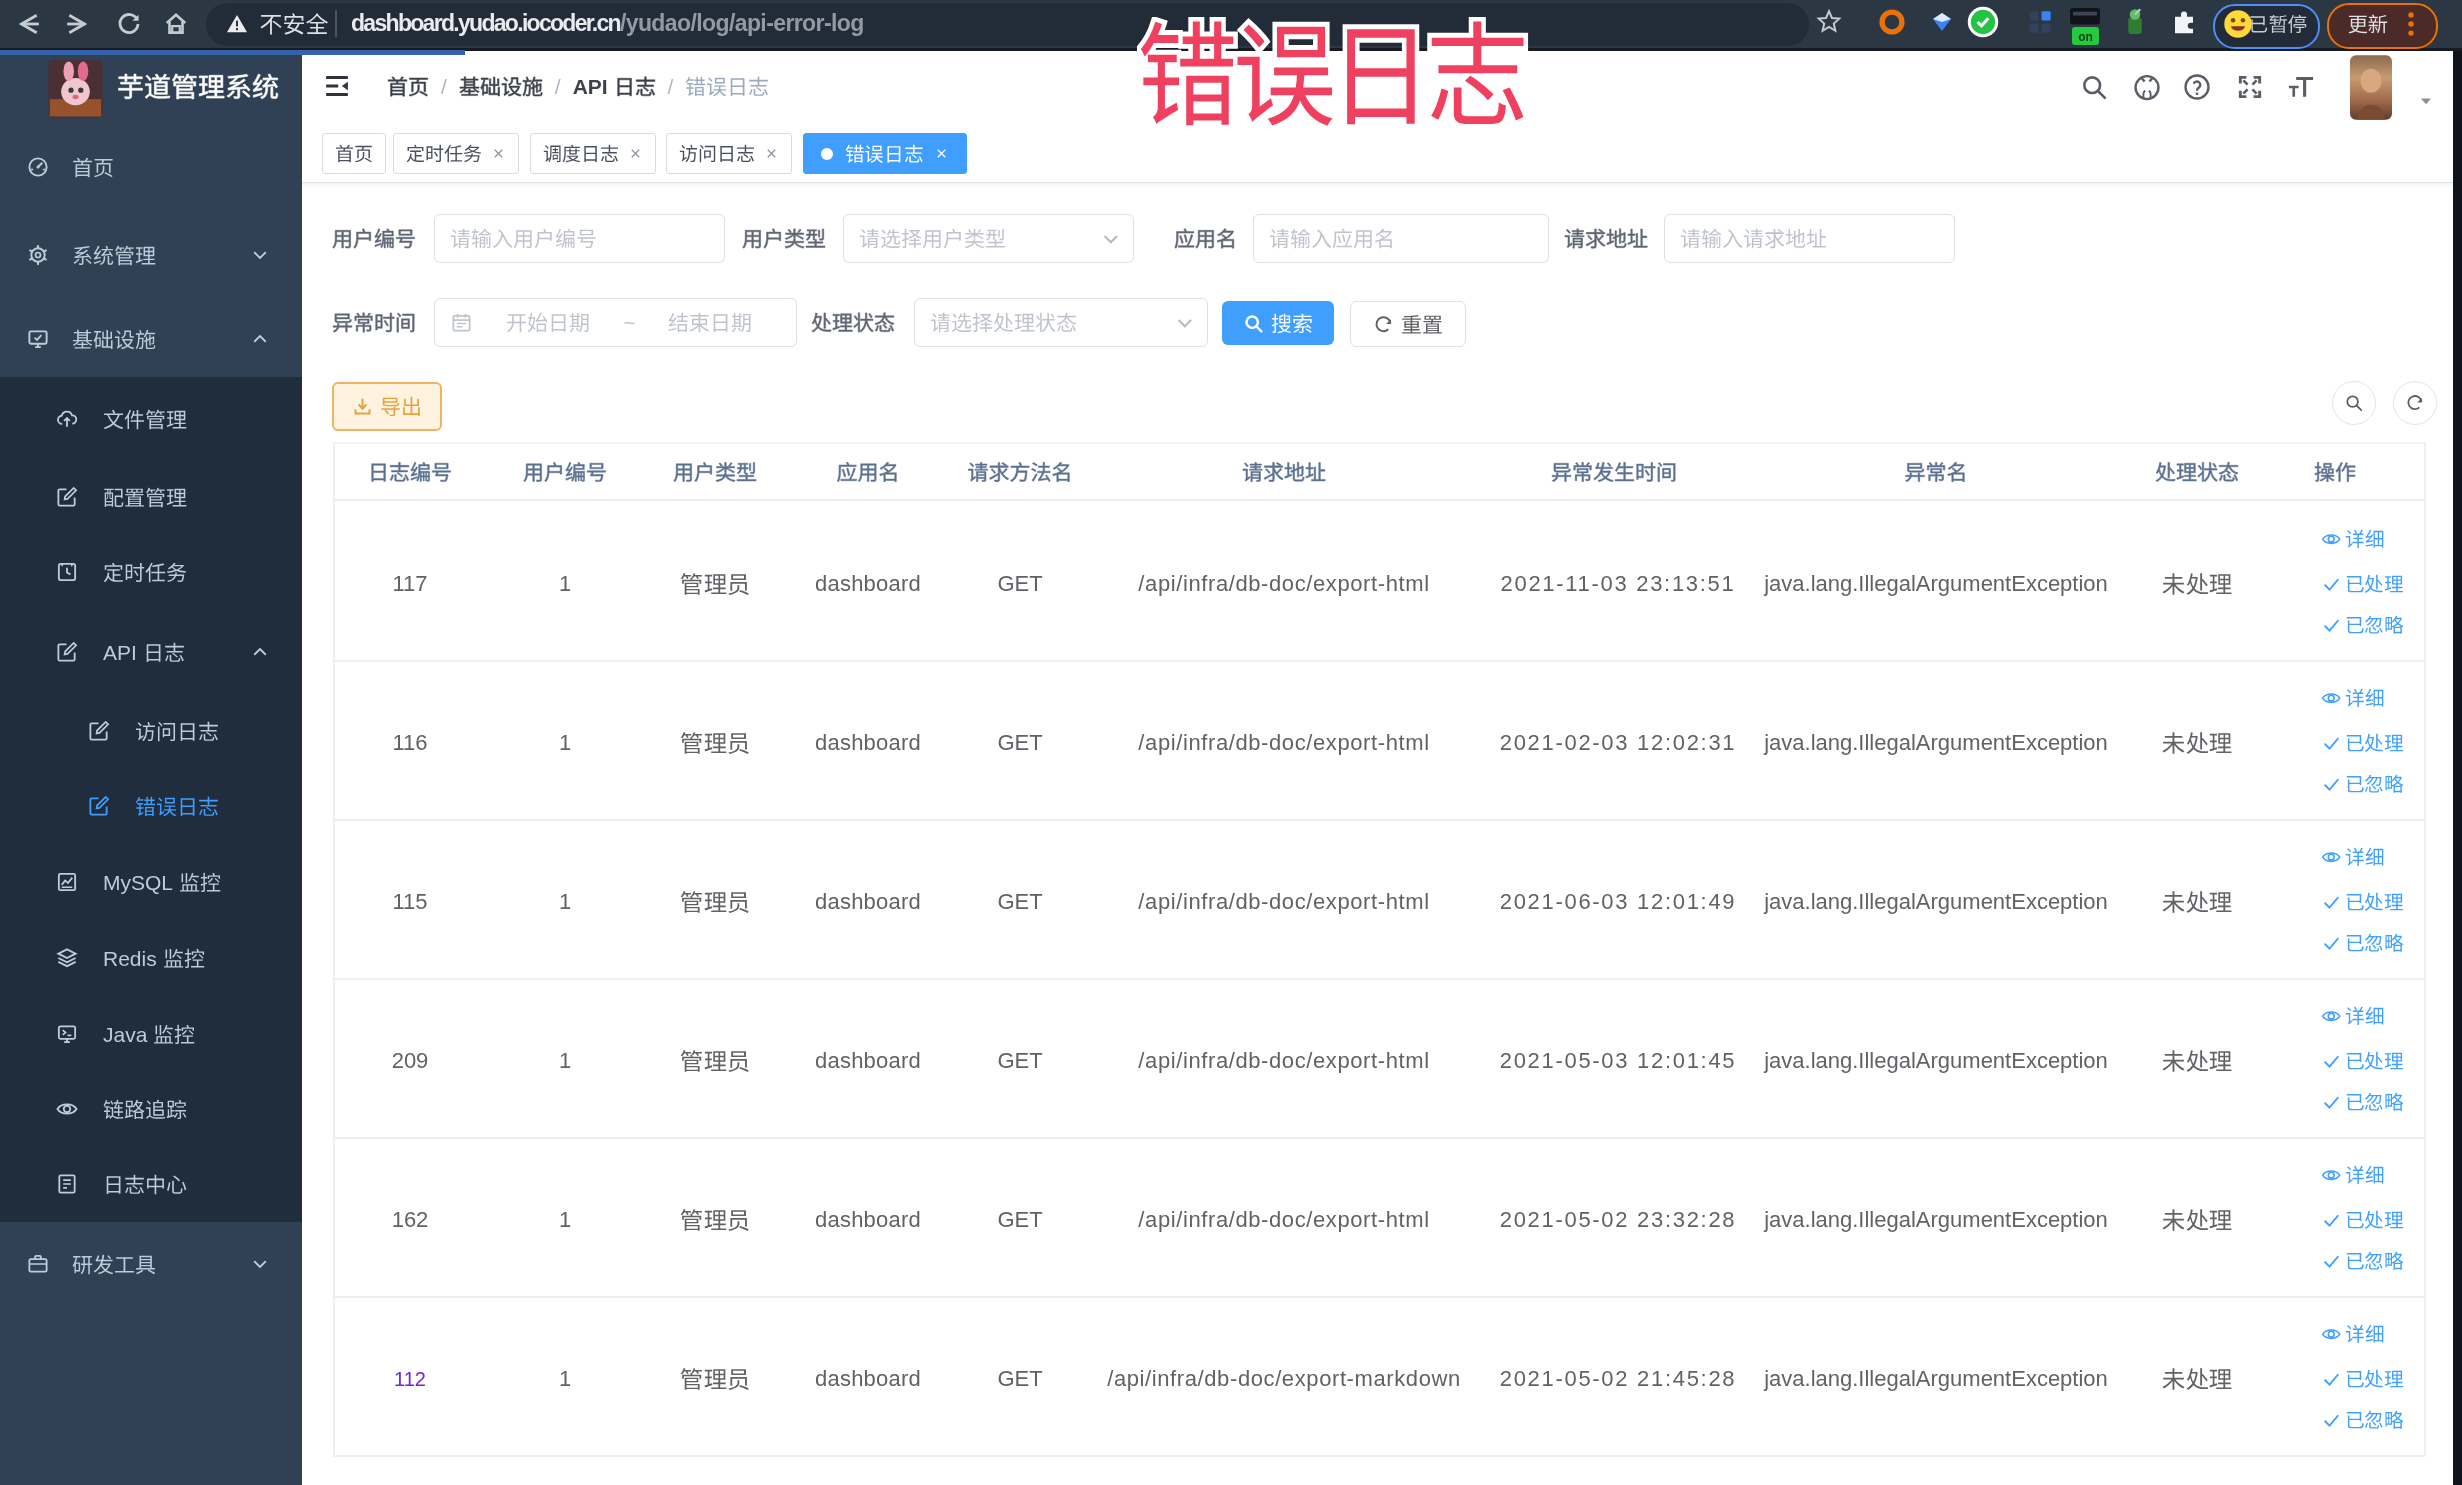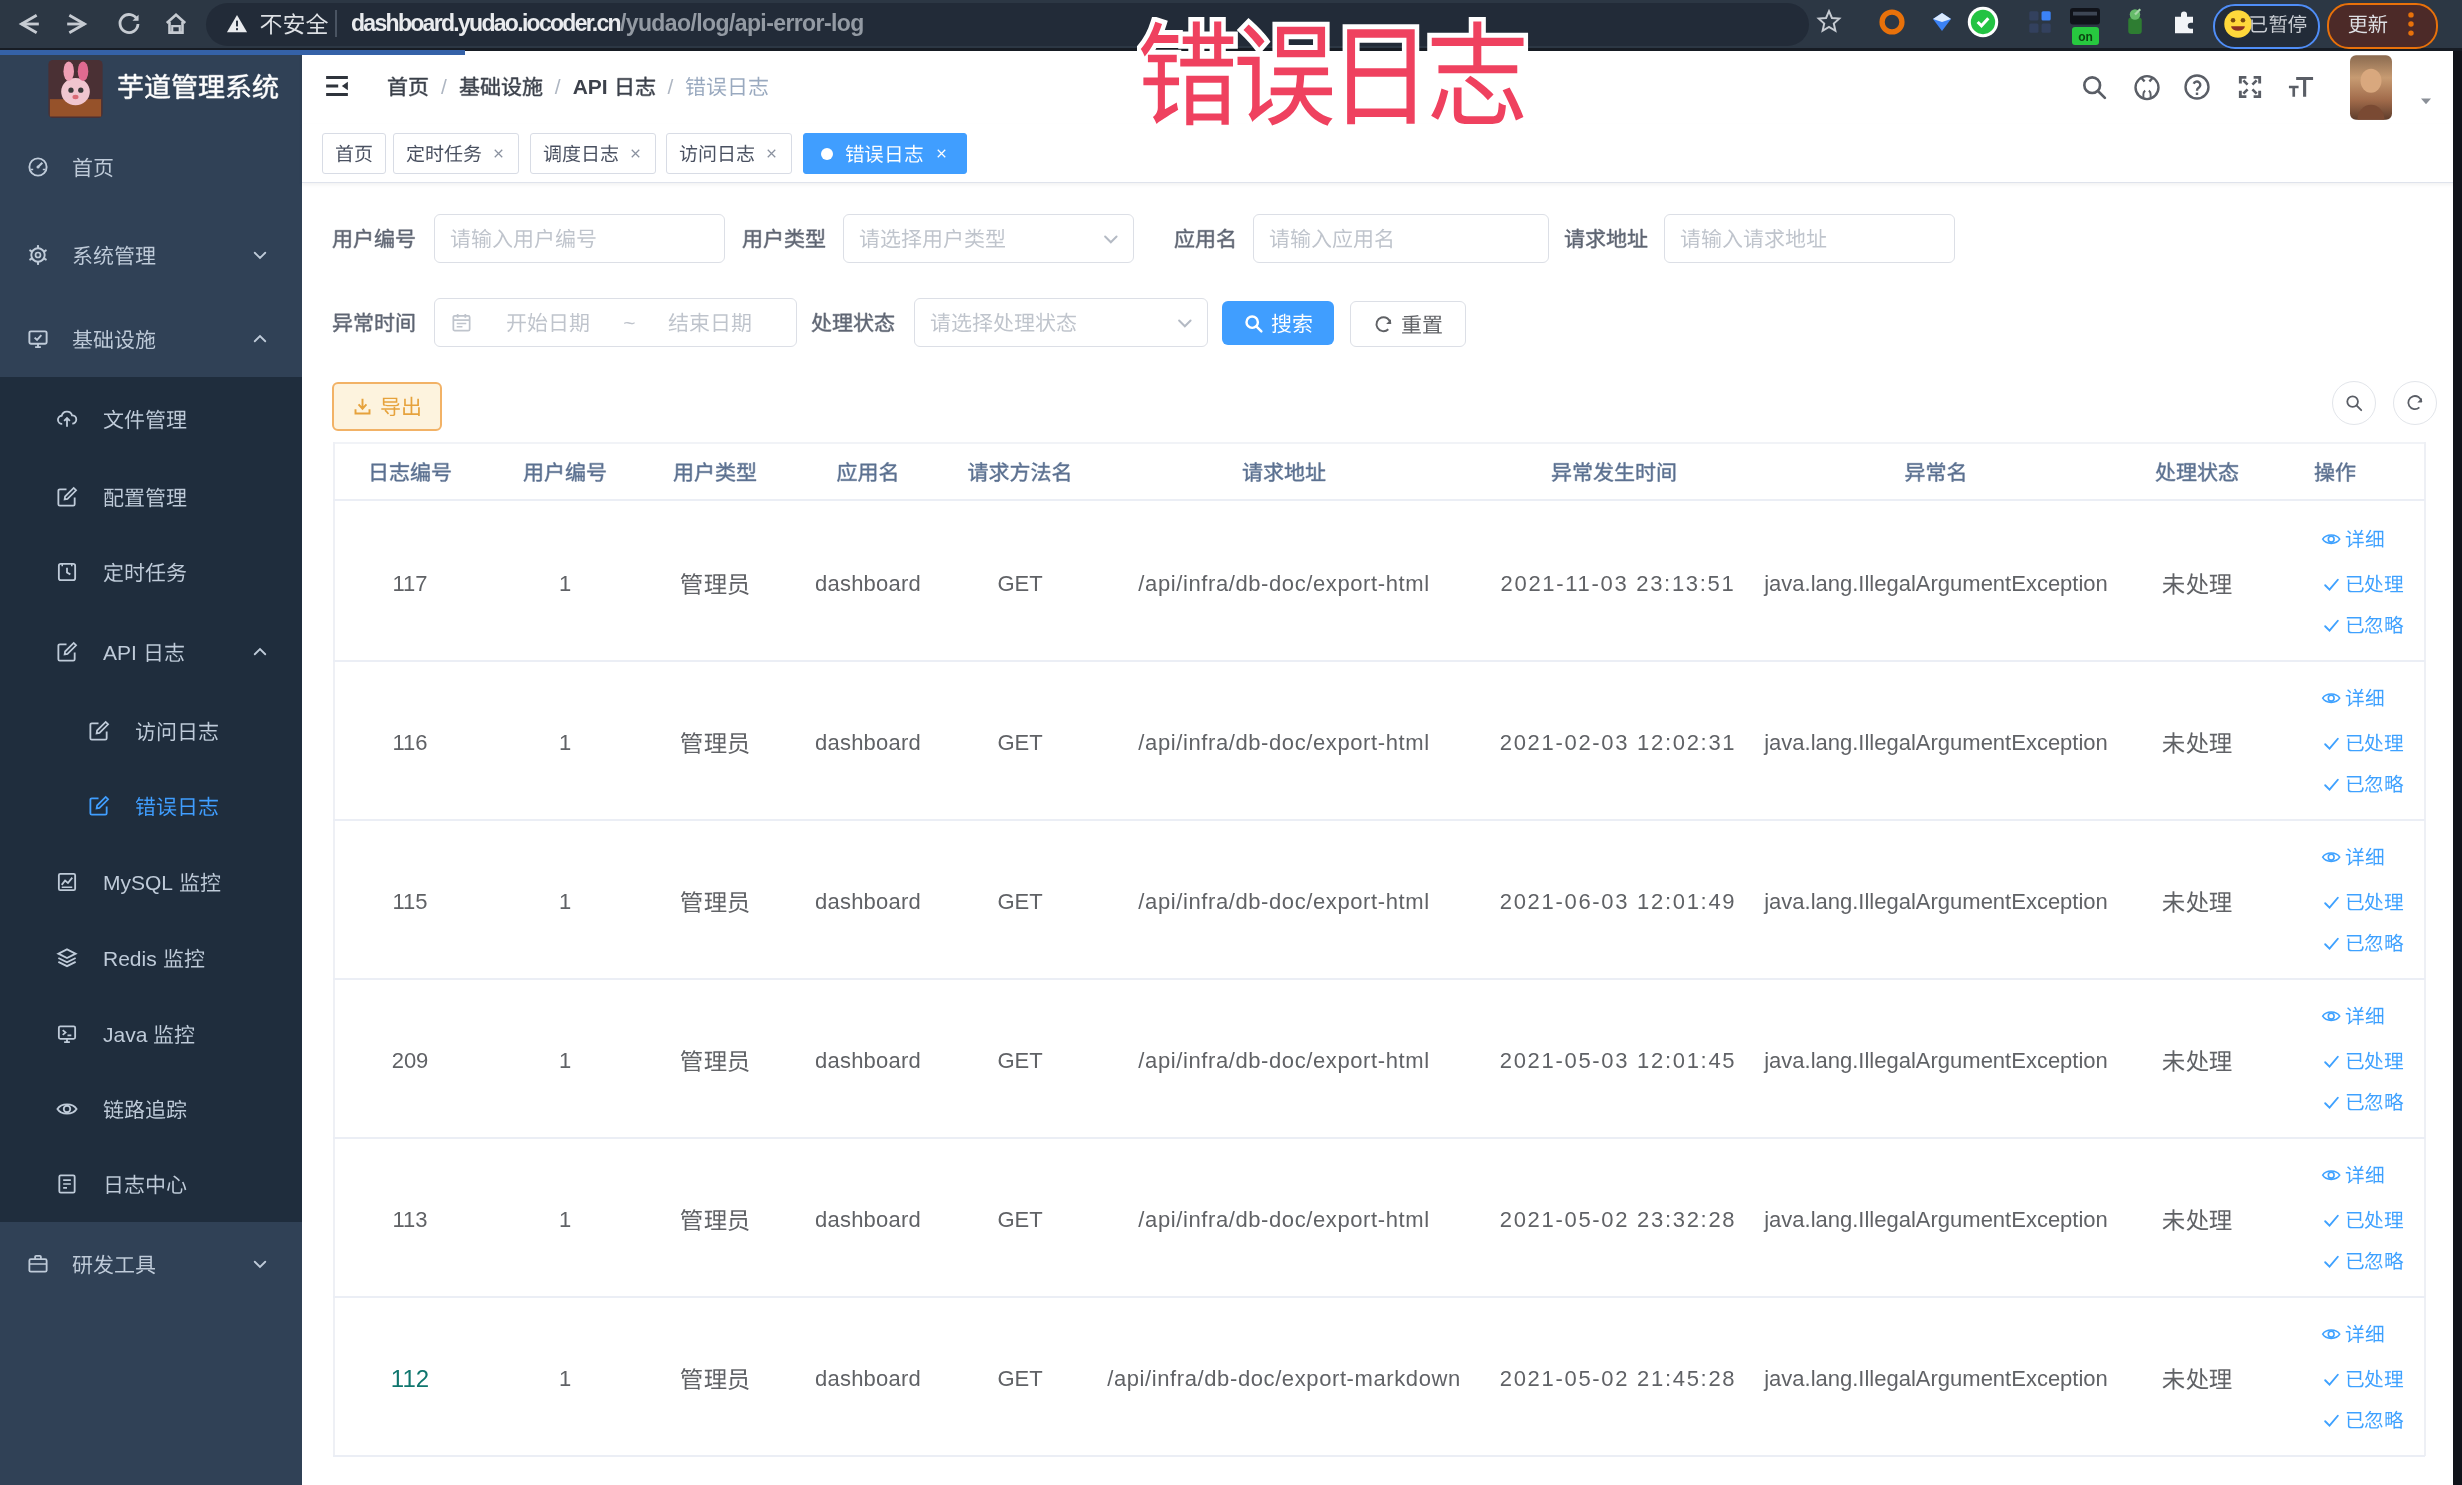--- a/index.html
+++ b/index.html
@@ -1764,21 +1764,21 @@
         <svg class="cj" style="width:19.7px;height:19.7px;" viewBox="0 0 1000 1000">
           <use href="#u5ffd"></use>
         </svg>
         <svg class="cj" style="width:19.7px;height:19.7px;" viewBox="0 0 1000 1000">
           <use href="#u7565"></use>
         </svg>
       </div>
     </div>
     <div class="abs" style="left:333px;top:1137px;width:2092px;height:1.5px;background:#ebeef5;"></div>
     <div class="abs ctr" style="left:410px;top:1220px;">
-      <span style="font-size:22px;letter-spacing:0px;color:#606266;line-height:1;white-space:nowrap">113</span>
+      <span style="font-size:22px;letter-spacing:0px;color:#606266;line-height:1;white-space:nowrap">162</span>
     </div>
     <div class="abs ctr" style="left:565px;top:1220px;">
       <span style="font-size:22px;letter-spacing:0px;color:#606266;line-height:1;white-space:nowrap">1</span>
     </div>
     <div class="abs ctr" style="left:868px;top:1220px;">
       <span style="font-size:22px;letter-spacing:0.2px;color:#606266;line-height:1;white-space:nowrap">dashboard</span>
     </div>
     <div class="abs ctr" style="left:1020px;top:1220px;">
       <span style="font-size:22px;letter-spacing:0px;color:#606266;line-height:1;white-space:nowrap">GET</span>
     </div>
@@ -1861,21 +1861,21 @@
         <svg class="cj" style="width:19.7px;height:19.7px;" viewBox="0 0 1000 1000">
           <use href="#u5ffd"></use>
         </svg>
         <svg class="cj" style="width:19.7px;height:19.7px;" viewBox="0 0 1000 1000">
           <use href="#u7565"></use>
         </svg>
       </div>
     </div>
     <div class="abs" style="left:333px;top:1296px;width:2092px;height:1.5px;background:#ebeef5;"></div>
     <div class="abs ctr" style="left:410px;top:1379px;">
-      <span style="font-size:24px;letter-spacing:0px;color:#0f766e;line-height:1;white-space:nowrap">112</span>
+      <span style="font-size:20px;letter-spacing:0px;color:#6d28d9;line-height:1;white-space:nowrap">112</span>
     </div>
     <div class="abs ctr" style="left:565px;top:1379px;">
       <span style="font-size:22px;letter-spacing:0px;color:#606266;line-height:1;white-space:nowrap">1</span>
     </div>
     <div class="abs ctr" style="left:868px;top:1379px;">
       <span style="font-size:22px;letter-spacing:0.2px;color:#606266;line-height:1;white-space:nowrap">dashboard</span>
     </div>
     <div class="abs ctr" style="left:1020px;top:1379px;">
       <span style="font-size:22px;letter-spacing:0px;color:#606266;line-height:1;white-space:nowrap">GET</span>
     </div>

